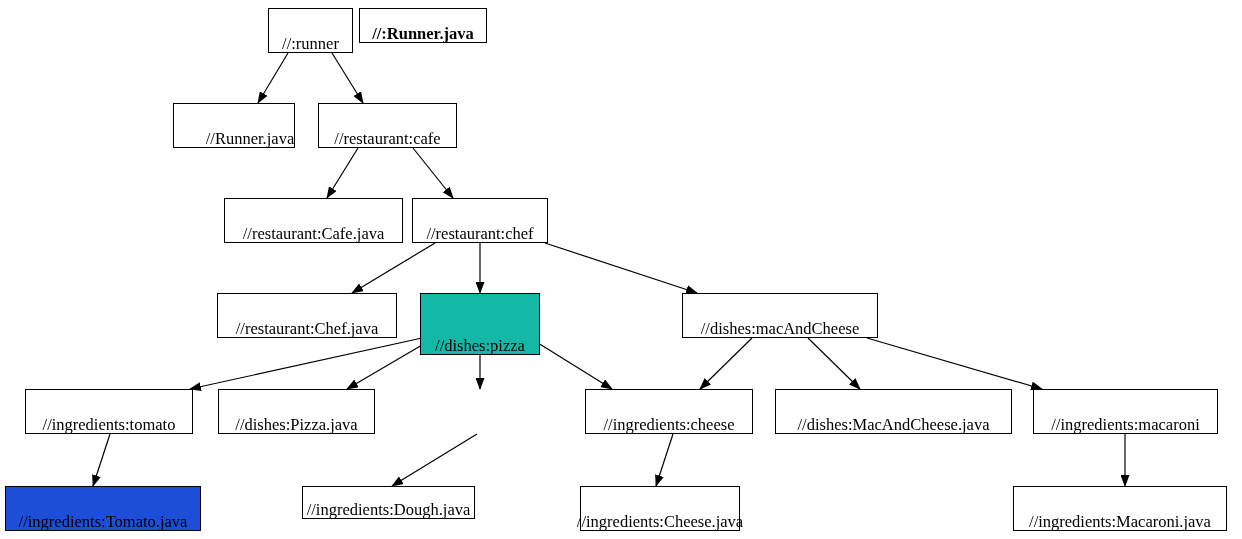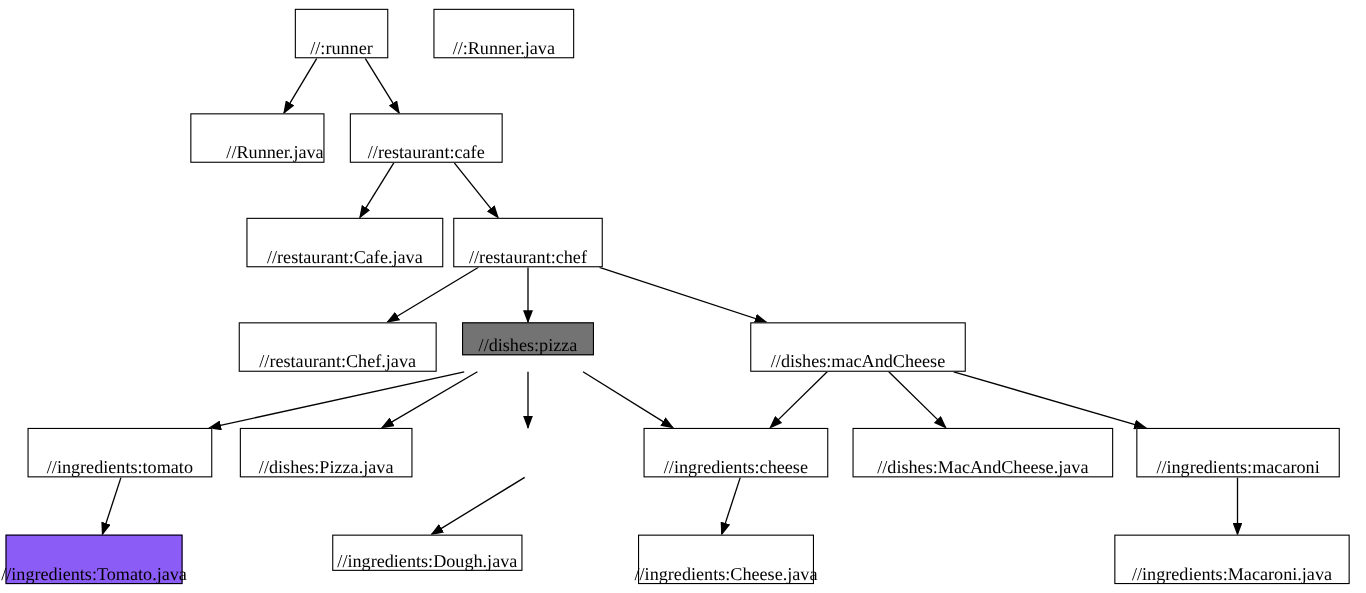--- a/index.html
+++ b/index.html
@@ -61,60 +61,60 @@
       <line x1="808" y1="338" x2="860" y2="389" stroke="#000000" stroke-width="1.2" marker-end="url(#arrowhead)"></line>
       <line x1="867" y1="338" x2="1042" y2="389" stroke="#000000" stroke-width="1.2" marker-end="url(#arrowhead)"></line>
       <line x1="110" y1="434" x2="93" y2="486" stroke="#000000" stroke-width="1.2" marker-end="url(#arrowhead)"></line>
       <line x1="477" y1="434" x2="392" y2="486" stroke="#000000" stroke-width="1.2" marker-end="url(#arrowhead)"></line>
       <line x1="673" y1="434" x2="656" y2="486" stroke="#000000" stroke-width="1.2" marker-end="url(#arrowhead)"></line>
       <line x1="1125" y1="434" x2="1125" y2="486" stroke="#000000" stroke-width="1.2" marker-end="url(#arrowhead)"></line>
     </svg>
 <div class="node" style="left: 268px; top: 8px; width: 85px; height: 45px; background: rgb(255, 255, 255); border-color: rgb(0, 0, 0);">
       <span>//:runner</span>
     </div>
-    <div class="node" style="left: 394px; top: 8px; width: 128px; height: 45px; background: rgb(255, 255, 255); border-color: rgb(0, 0, 0);">
+    <div class="node" style="left: 359px; top: 8px; width: 128px; height: 35px; background: rgb(255, 255, 255); border-color: rgb(0, 0, 0); font-weight: bold;">
       <span>//:Runner.java</span>
     </div>
     <div class="node" style="left: 173px; top: 103px; width: 122px; height: 45px; background: rgb(255, 255, 255); border-color: rgb(0, 0, 0); padding-left: 32px;">
       <span>//Runner.java</span>
     </div>
     <div class="node" style="left: 318px; top: 103px; width: 139px; height: 45px; background: rgb(255, 255, 255); border-color: rgb(0, 0, 0);">
       <span>//restaurant:cafe</span>
     </div>
     <div class="node" style="left: 224px; top: 198px; width: 179px; height: 45px; background: rgb(255, 255, 255); border-color: rgb(0, 0, 0);">
       <span>//restaurant:Cafe.java</span>
     </div>
     <div class="node" style="left: 412px; top: 198px; width: 136px; height: 45px; background: rgb(255, 255, 255); border-color: rgb(0, 0, 0);">
       <span>//restaurant:chef</span>
     </div>
     <div class="node" style="left: 217px; top: 293px; width: 180px; height: 45px; background: rgb(255, 255, 255); border-color: rgb(0, 0, 0);">
       <span>//restaurant:Chef.java</span>
     </div>
-    <div class="node" style="left: 420px; top: 293px; width: 120px; height: 30px; background: #737373; border-color: rgb(0, 0, 0);">
+    <div class="node" style="left: 420px; top: 293px; width: 120px; height: 62px; background: #14b8a6; border-color: rgb(0, 0, 0);">
       <span>//dishes:pizza</span>
     </div>
     <div class="node" style="left: 682px; top: 293px; width: 196px; height: 45px; background: rgb(255, 255, 255); border-color: rgb(0, 0, 0);">
       <span>//dishes:macAndCheese</span>
     </div>
     <div class="node" style="left: 25px; top: 389px; width: 168px; height: 45px; background: rgb(255, 255, 255); border-color: rgb(0, 0, 0);">
       <span>//ingredients:tomato</span>
     </div>
     <div class="node" style="left: 218px; top: 389px; width: 157px; height: 45px; background: rgb(255, 255, 255); border-color: rgb(0, 0, 0);">
       <span>//dishes:Pizza.java</span>
     </div>
     <div class="node" style="left: 585px; top: 389px; width: 168px; height: 45px; background: rgb(255, 255, 255); border-color: rgb(0, 0, 0);">
       <span>//ingredients:cheese</span>
     </div>
     <div class="node" style="left: 775px; top: 389px; width: 237px; height: 45px; background: rgb(255, 255, 255); border-color: rgb(0, 0, 0);">
       <span>//dishes:MacAndCheese.java</span>
     </div>
     <div class="node" style="left: 1033px; top: 389px; width: 185px; height: 45px; background: rgb(255, 255, 255); border-color: rgb(0, 0, 0);">
       <span>//ingredients:macaroni</span>
     </div>
-    <div class="node" style="left: 5px; top: 486px; width: 161px; height: 45px; background: #8b5cf6; border-color: rgb(0, 0, 0);">
+    <div class="node" style="left: 5px; top: 486px; width: 196px; height: 45px; background: #1d4ed8; border-color: rgb(0, 0, 0);">
       <span>//ingredients:Tomato.java</span>
     </div>
     <div class="node" style="left: 302px; top: 486px; width: 173px; height: 33px; background: rgb(255, 255, 255); border-color: rgb(0, 0, 0);">
       <span>//ingredients:Dough.java</span>
     </div>
     <div class="node" style="left: 580px; top: 486px; width: 160px; height: 45px; background: rgb(255, 255, 255); border-color: rgb(0, 0, 0);">
       <span>//ingredients:Cheese.java</span>
     </div>
     <div class="node" style="left: 1013px; top: 486px; width: 214px; height: 45px; background: rgb(255, 255, 255); border-color: rgb(0, 0, 0);">
       <span>//ingredients:Macaroni.java</span>

